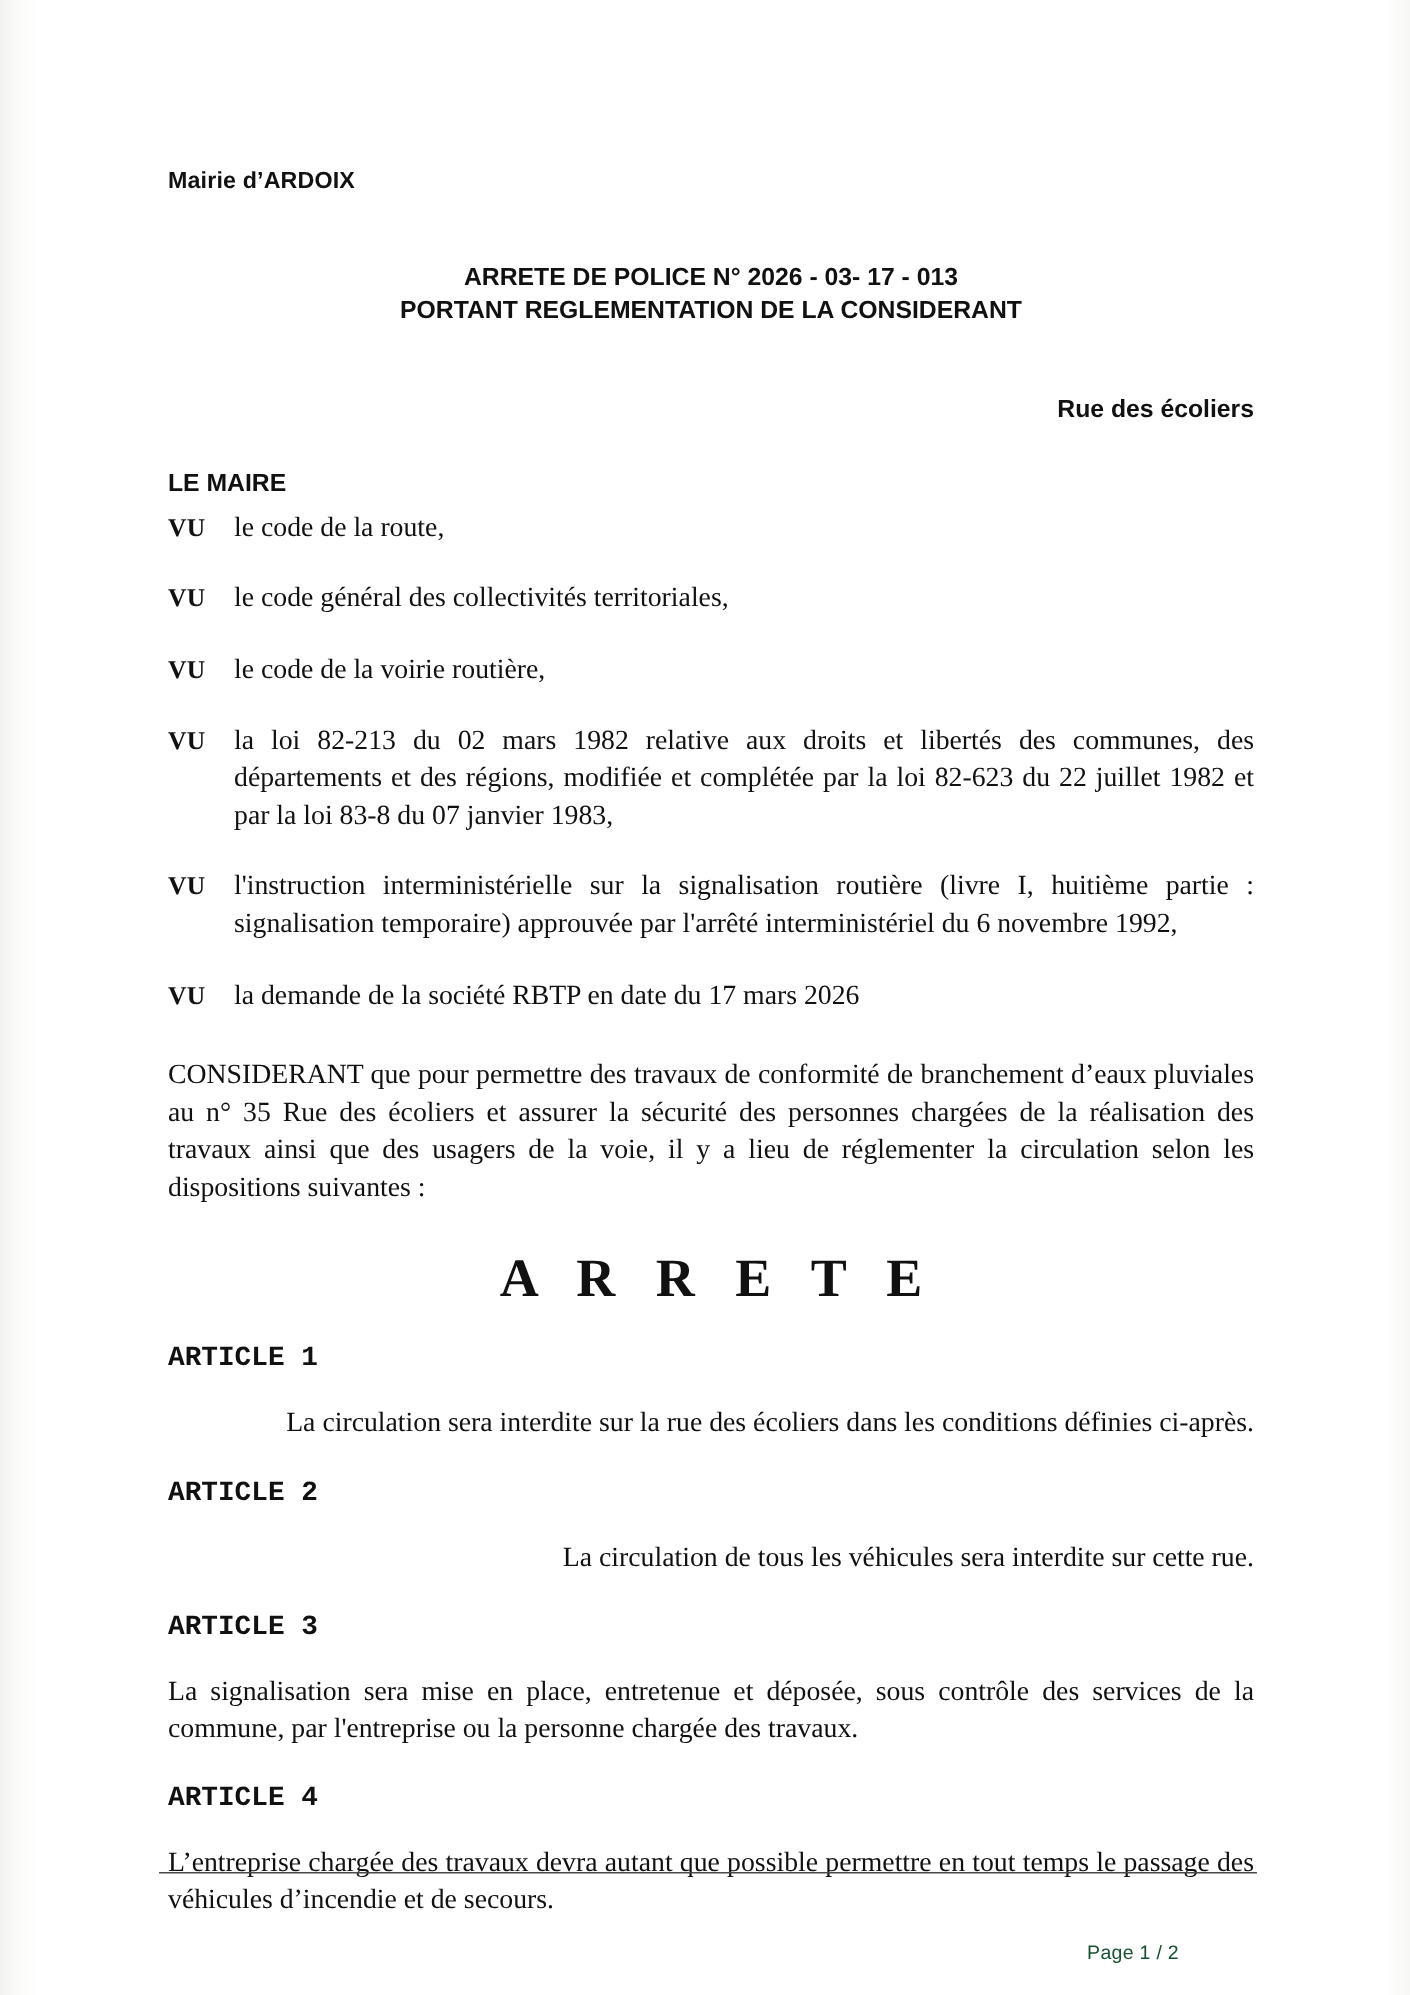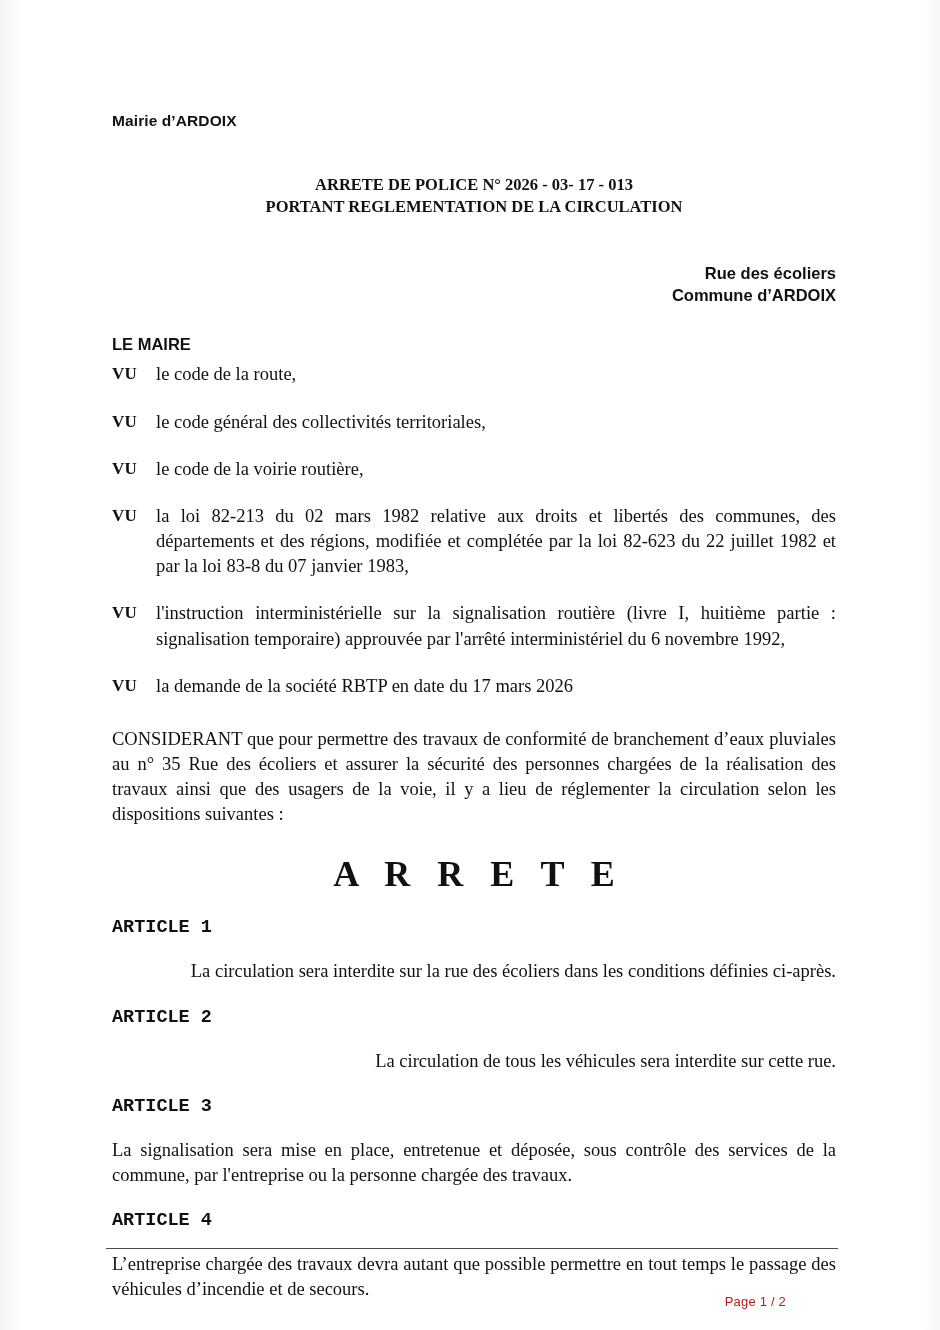--- a/index.html
+++ b/index.html
@@ -52,21 +52,21 @@
   .org-name {
     font-family: "Liberation Sans", "DejaVu Sans", sans-serif;
     font-weight: bold;
     font-size: 15.5px;
     letter-spacing: 0.1px;
     margin-top: 112px;
     margin-bottom: 0;
   }
 
   .doc-title {
-    font-family: Liberation Serif, serif;
+    font-family: Liberation Sans, sans-serif;
     font-weight: bold;
     font-size: 16.5px;
     text-align: center;
     line-height: 1.34;
     margin-top: 44px;
   }
   .doc-title .line { display: block; }
 
   .subject {
     font-family: "Liberation Sans", "DejaVu Sans", sans-serif;
@@ -155,44 +155,43 @@
     border-top: 1.6px solid #4a4a4a;
   }
   .footer-page {
     position: absolute;
     left: 0;
     top: 1294px;
     width: 786px;
     text-align: right;
     font-family: "Liberation Sans", "DejaVu Sans", sans-serif;
     font-size: 13px;
-    color: #b91c1c;
+    color: #14532d;
     letter-spacing: 0.2px;
   }
 </style>
 </head>
 <body>
 
 <div class="scan-edge-left"></div>
 <div class="scan-edge-right"></div>
 
 <div class="page">
 
   <div class="content">
 
     <div class="org-name">Mairie d’ARDOIX</div>
 
     <div class="doc-title">
       <span class="line">ARRETE DE POLICE N° 2026 - 03- 17 - 013</span>
-      <span class="line">PORTANT REGLEMENTATION DE LA CIRCULATION</span>
+      <span class="line">PORTANT REGLEMENTATION DE LA CONSIDERANT</span>
     </div>
 
     <div class="subject">
       <span class="line">Rue des écoliers</span>
-      <span class="line">Commune d’ARDOIX</span>
     </div>
 
     <div class="authority">LE MAIRE</div>
 
     <div class="vu-list">
 
       <div class="vu-row">
         <span class="vu-tag">VU</span>
         <span class="vu-text">le code de la route,</span>
       </div>

